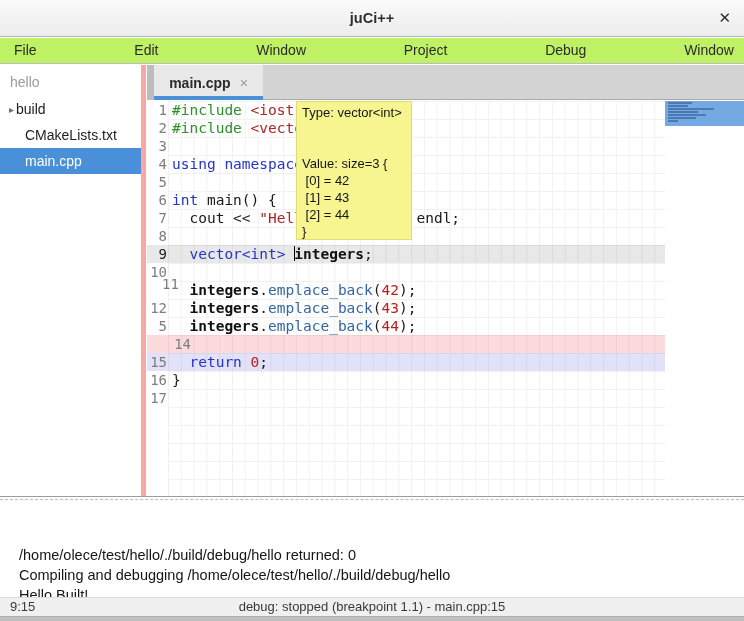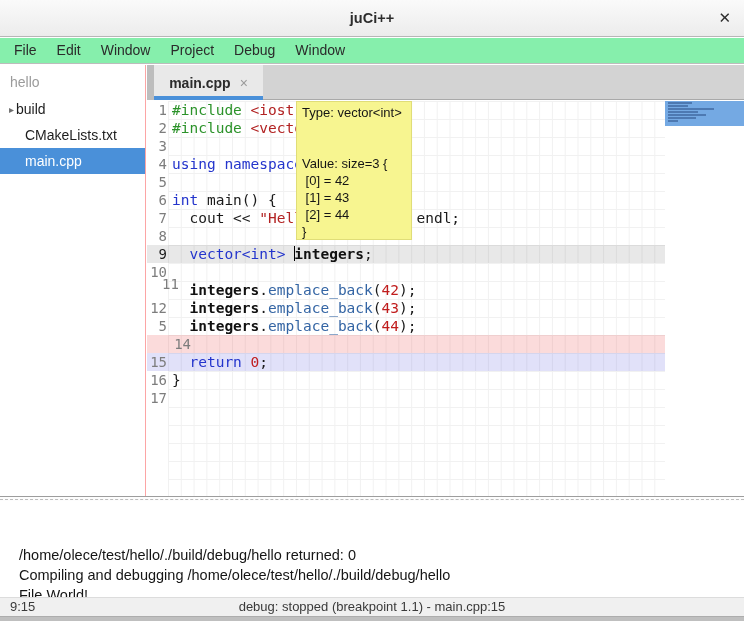--- a/index.html
+++ b/index.html
@@ -21,29 +21,29 @@
     text-align:center; line-height:37px; font-weight:bold; font-size:14.5px; color:#2d2d2d;
   }
   .titlebar .close {
     position:absolute; right:13px; top:0; height:37px; line-height:36px;
     font-size:15px; color:#2e2e2e; cursor:default;
   }
 
   
   .menubar {
     position:absolute; top:38px; left:0; right:0; height:26px;
-    background:#86efac; border-bottom:1px solid #bcbcbc;
-    display:flex; align-items:center; padding-left:4px;
+    background:#bef264; border-bottom:1px solid #bcbcbc;
+    display:flex; align-items:center; padding-left:4px;justify-content:space-between;
   }
   .menu-item { padding:0 10px; font-size:14px; color:#2b2b2b; line-height:25px; }
 
   
   .sidebar {
     position:absolute; top:65px; left:0; width:146px; bottom:125px;
-    background:#fff; border-right:1px solid #fca5a5;
+    background:#fff; border-right:5px solid #fca5a5;
   }
   .project-label { padding:9px 10px 6px 10px; font-size:14px; color:#9b9b9b; }
   .tree-row { height:26px; display:flex; align-items:center; font-size:14px; color:#1d1d1d; }
   .tree-row .expander { width:16px; padding-left:9px; font-size:10px; color:#6e6e6e; }
   .tree-row .tree-label { padding-left:25px; }
   .tree-row.has-expander .tree-label { padding-left:0; }
   .tree-row.selected { background:#4a90d9; color:#fff; }
 
   
   .editor-pane { position:absolute; top:65px; left:147px; right:0; bottom:125px; }
@@ -240,20 +240,20 @@
  [2] = 44
 }</div>
   </div>
 </div>
 
 <div class="splitter"></div>
 
 <div class="output">
     <div class="output-line">/home/olece/test/hello/./build/debug/hello returned: 0</div>
     <div class="output-line">Compiling and debugging /home/olece/test/hello/./build/debug/hello</div>
-    <div class="output-line">File World!</div>
+    <div class="output-line">Hello Built!</div>
   </div>
 
 <div class="statusbar">
   <span class="status-left">9:15</span>
   <span class="status-center">debug: stopped (breakpoint 1.1) - main.cpp:15</span>
 </div>
 <div class="bottomstrip"></div>
 
 </body></html>

